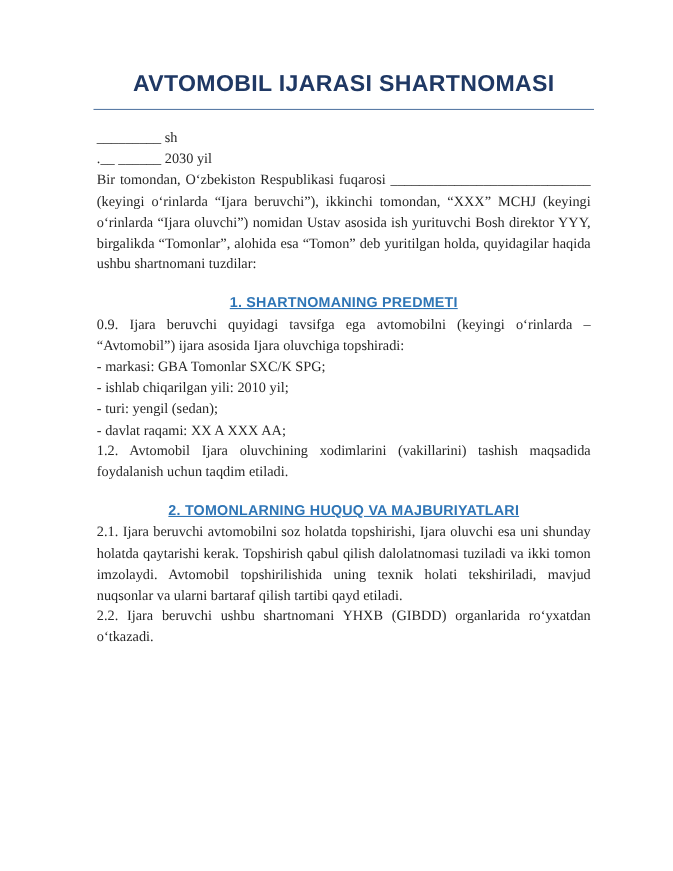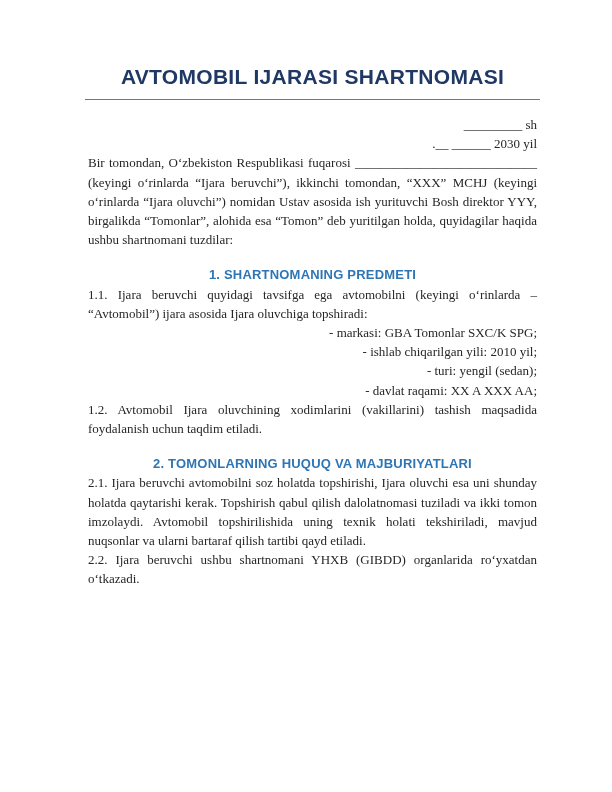--- a/index.html
+++ b/index.html
@@ -27,55 +27,56 @@
     line-height: 29px;
     letter-spacing: 0.3px;
     color: var(--title-color, #1f3864);
     text-align: center;
   }
   .title-rule {
     border: none;
     border-top: 1.5px solid var(--rule-color, #5b7ca6);
     margin: 8px -3px 15px -3px;
   }
-  p { margin: 0; text-align: right; }
+  p { margin: 0; }
   .line, .para {
     font-size: 13px;
     line-height: 19.2px;
     color: var(--body-color, #262626);
   }
   .para { text-align: justify; font-family: Liberation Serif, serif; }
   .sec-heading {
     font-family: "Liberation Sans", sans-serif;
     font-weight: bold;
     font-size: 13px;
     line-height: 19.2px;
     letter-spacing: 0.2px;
     color: var(--heading-color, #2e75b6);
     text-align: center;
     margin: 16px 0 0 0;
+    text-decoration: underline;
   }
 </style>
 </head>
 <body>
 
 <div class="page">
 
   <div class="doc-title">
     <div>AVTOMOBIL IJARASI SHARTNOMASI</div>
   </div>
 
   <hr class="title-rule">
 
   <p class="line">_________ sh</p>
   <p class="line">.__ ______ 2030 yil</p>
   <p class="para">Bir tomondan, O‘zbekiston Respublikasi fuqarosi ____________________________ (keyingi o‘rinlarda “Ijara beruvchi”), ikkinchi tomondan, “XXX” MCHJ (keyingi o‘rinlarda “Ijara oluvchi”) nomidan Ustav asosida ish yurituvchi Bosh direktor YYY, birgalikda “Tomonlar”, alohida esa “Tomon” deb yuritilgan holda, quyidagilar haqida ushbu shartnomani tuzdilar:</p>
 
   <h2 class="sec-heading">1. SHARTNOMANING PREDMETI</h2>
-  <p class="para">1.1. Ijara beruvchi quyidagi tavsifga ega avtomobilni (keyingi o‘rinlarda – “Avtomobil”) ijara asosida Ijara oluvchiga topshiradi:</p>
+  <p class="para">0.9. Ijara beruvchi quyidagi tavsifga ega avtomobilni (keyingi o‘rinlarda – “Avtomobil”) ijara asosida Ijara oluvchiga topshiradi:</p>
   <p class="line">- markasi: GBA Tomonlar SXC/K SPG;</p>
   <p class="line">- ishlab chiqarilgan yili: 2010 yil;</p>
   <p class="line">- turi: yengil (sedan);</p>
   <p class="line">- davlat raqami: XX A XXX AA;</p>
   <p class="para">1.2. Avtomobil Ijara oluvchining xodimlarini (vakillarini) tashish maqsadida foydalanish uchun taqdim etiladi.</p>
 
   <h2 class="sec-heading">2. TOMONLARNING HUQUQ VA MAJBURIYATLARI</h2>
   <p class="para">2.1. Ijara beruvchi avtomobilni soz holatda topshirishi, Ijara oluvchi esa uni shunday holatda qaytarishi kerak. Topshirish qabul qilish dalolatnomasi tuziladi va ikki tomon imzolaydi. Avtomobil topshirilishida uning texnik holati tekshiriladi, mavjud nuqsonlar va ularni bartaraf qilish tartibi qayd etiladi.</p>
   <p class="para">2.2. Ijara beruvchi ushbu shartnomani YHXB (GIBDD) organlarida ro‘yxatdan o‘tkazadi.</p>
 

